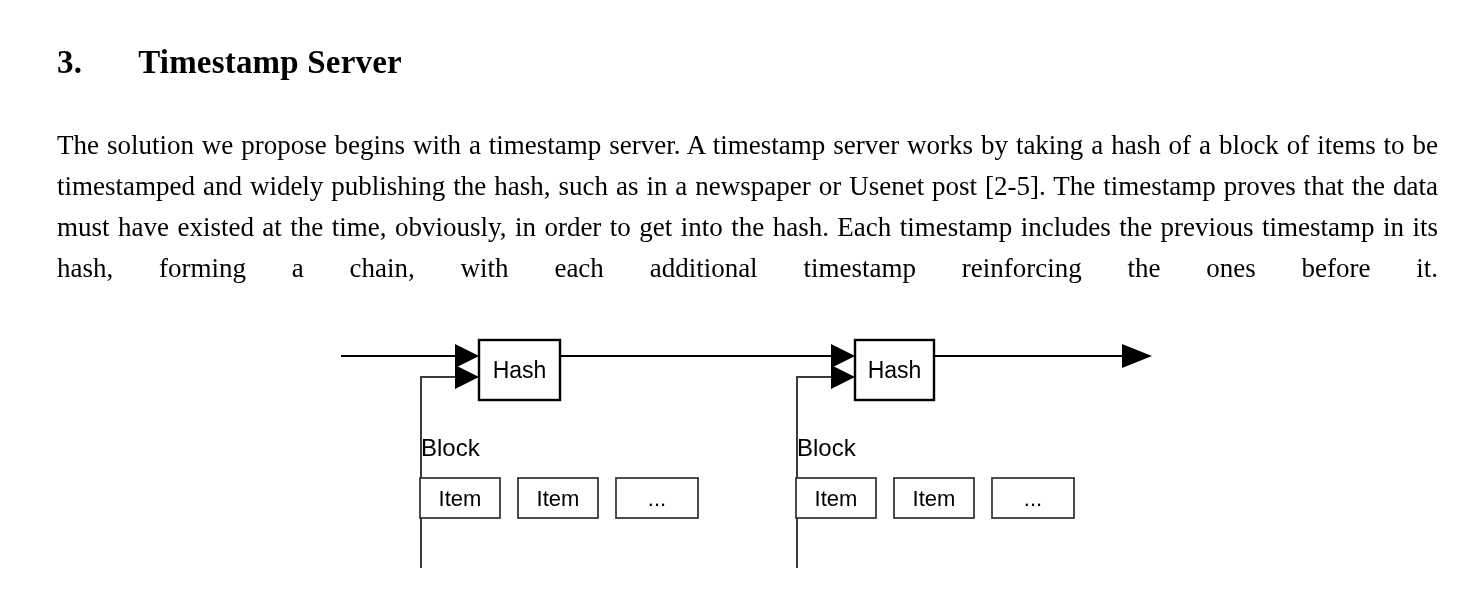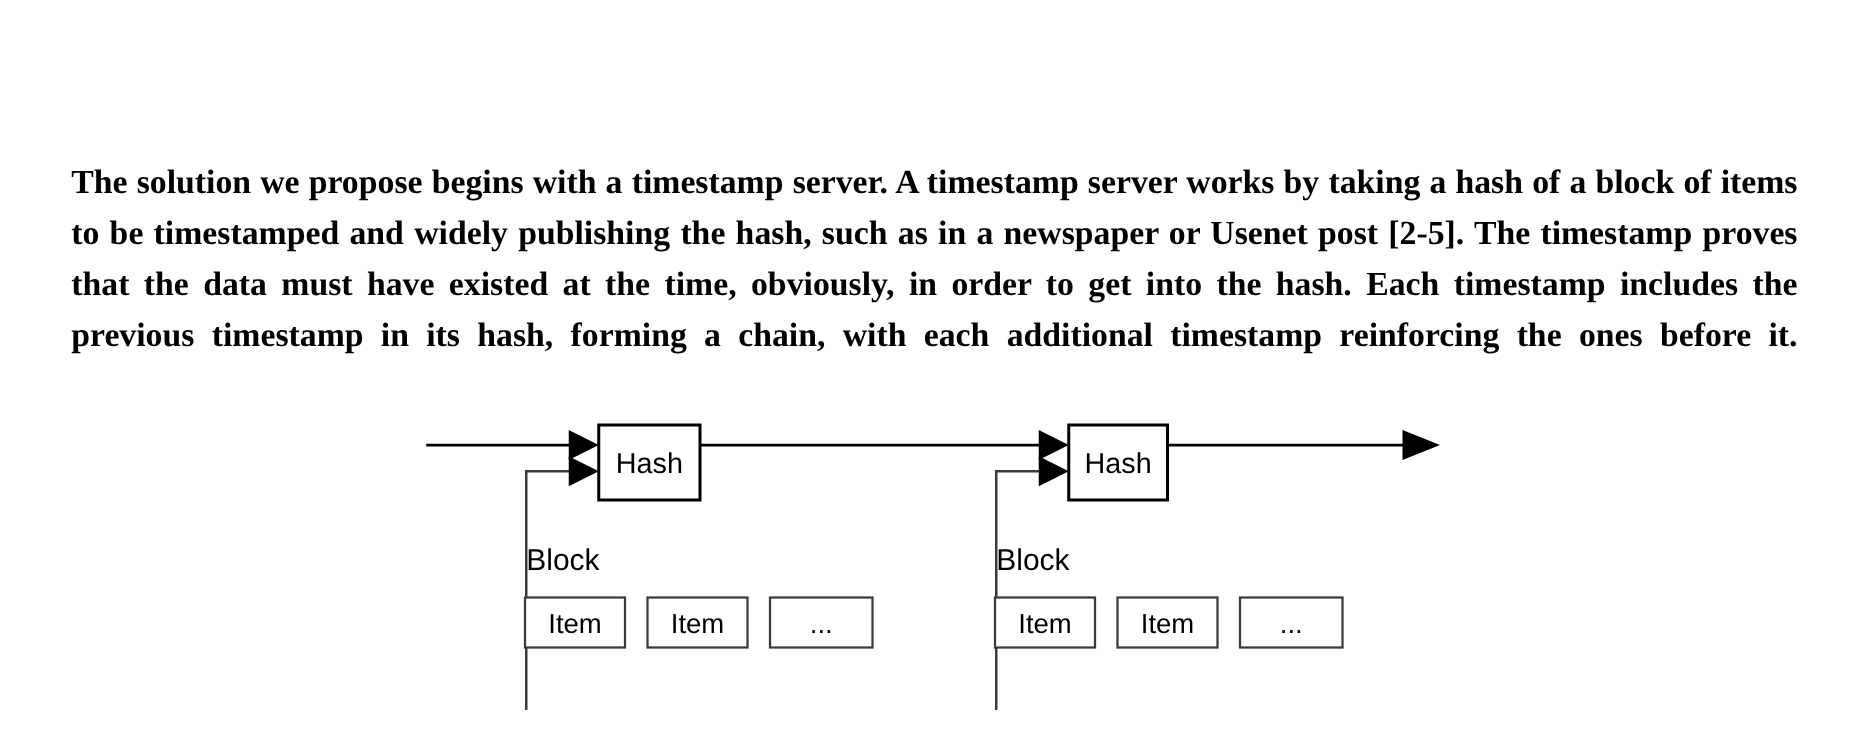--- a/index.html
+++ b/index.html
@@ -50,21 +50,20 @@
     position: absolute;
     left: 57px;
     top: 98px;
     width: 1381px;
     font-family: "Liberation Serif", "DejaVu Serif", serif;
     font-size: 27px;
     line-height: 41px;
     text-align: justify;
     text-justify: inter-word;
     color: #000000;
-    font-weight: bold;
   }
   .body-paragraph::after {
     content: "";
     display: inline-block;
     width: 100%;
   }
 
   
   .diagram {
     position: absolute;
@@ -118,20 +117,21 @@
   }
   .arrowhead {
     fill: #000000;
   }
 </style>
 </head>
 <body>
 
 <div class="page">
 
+  <h1 class="section-heading"><span class="num">3.</span><span class="title">Timestamp Server</span></h1>
 
   <p class="body-paragraph">The solution we propose begins with a timestamp server.  A timestamp server works by taking a hash of a block of items to be timestamped and widely publishing the hash, such as in a newspaper or Usenet post [2-5].  The timestamp proves that the data must have existed at the time, obviously, in order to get into the hash.  Each timestamp includes the previous timestamp in its hash, forming a chain, with each additional timestamp reinforcing the ones before it.</p>
 
   <div class="diagram">
     <svg width="1482" height="250" viewBox="0 0 1482 250" xmlns="http://www.w3.org/2000/svg">
 
       <line class="conn" x1="341" y1="38" x2="462" y2="38"></line>
 
       <polygon class="arrowhead" points="455,26 479,38 455,50"></polygon>
 

